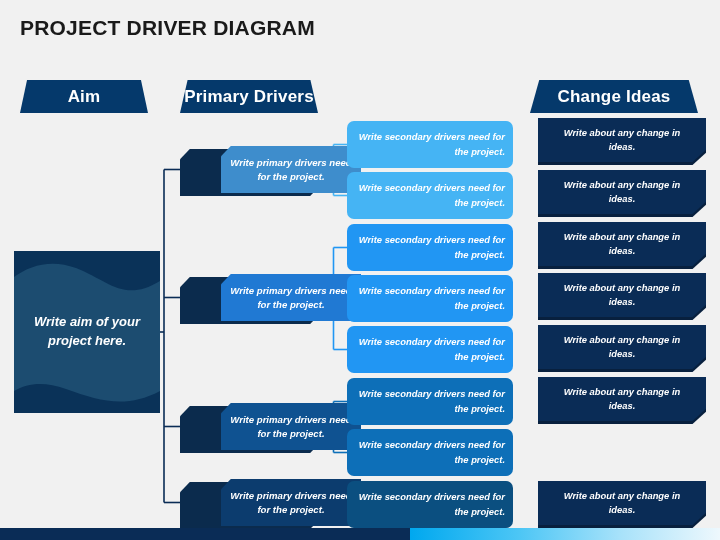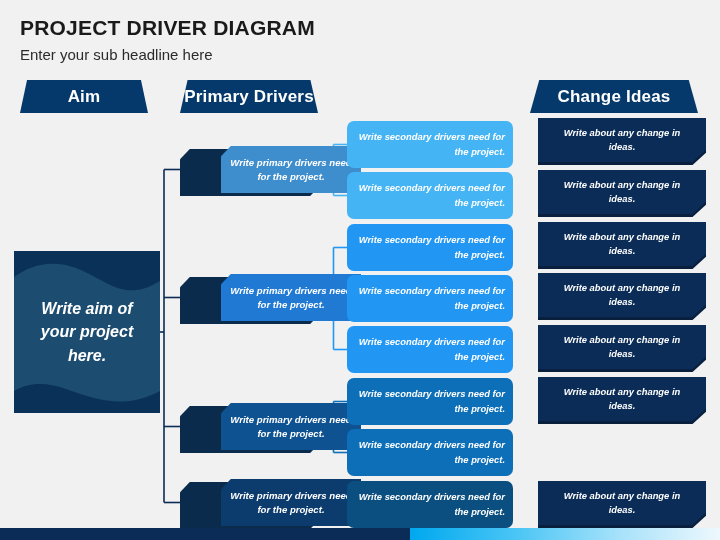--- a/index.html
+++ b/index.html
@@ -35,21 +35,21 @@
 
   
   #aim{
     position:absolute;left:14px;top:251px;width:146px;height:162px;
     background:#1c4c70;overflow:hidden;
   }
   #aim svg{position:absolute;left:0;top:0;width:100%;height:100%;}
   #aim .aimtext{
     position:absolute;left:0;top:0;width:100%;height:100%;
     display:flex;align-items:center;justify-content:center;
-    color:#ffffff;font-size:16px;font-style:italic;font-weight:bold;
+    color:#ffffff;font-size:13px;font-style:italic;font-weight:bold;
     text-align:center;line-height:1.45;padding:0 12px;box-sizing:border-box;
     z-index:2;
     border-radius:11px;
   }
 
   
   .pri{
     position:absolute;left:180px;width:140px;
     color:#fff;font-size:9.6px;font-style:italic;font-weight:bold;
     display:flex;align-items:center;justify-content:center;
@@ -95,21 +95,20 @@
   #footer-dark{position:absolute;left:0;top:0;width:410px;height:12px;background:#0a2c56;}
   #footer-grad{position:absolute;left:410px;top:0;width:310px;height:12px;
     background:linear-gradient(90deg,#00a8ef 0%,#4cc6f5 35%,#a8e2fa 68%,#eef8fd 100%);}
 </style>
 </head>
 <body>
 
 <div id="slide">
 
   <div id="title">PROJECT DRIVER DIAGRAM</div>
-  <div id="subtitle">Enter your sub headline here</div>
 
   <svg id="links" viewBox="0 0 720 540" preserveAspectRatio="none">
       <path d="M160 332 L164 332" stroke="#0a2c56" stroke-width="1.6" fill="none"></path>
       <path d="M164 169.5 L164 502.5" stroke="#0a2c56" stroke-width="1.6" fill="none"></path>
       <path d="M164 169.5 L180 169.5" stroke="#0a2c56" stroke-width="1.6" fill="none"></path>
       <path d="M164 297.5 L180 297.5" stroke="#0a2c56" stroke-width="1.6" fill="none"></path>
       <path d="M164 426.5 L180 426.5" stroke="#0a2c56" stroke-width="1.6" fill="none"></path>
       <path d="M164 502.5 L180 502.5" stroke="#0a2c56" stroke-width="1.6" fill="none"></path>
       <path d="M320 169.5 L333.5 169.5" stroke="#45b4f4" stroke-width="1.6" fill="none"></path>
       <path d="M333.5 144.5 L333.5 195.5" stroke="#45b4f4" stroke-width="1.6" fill="none"></path>

